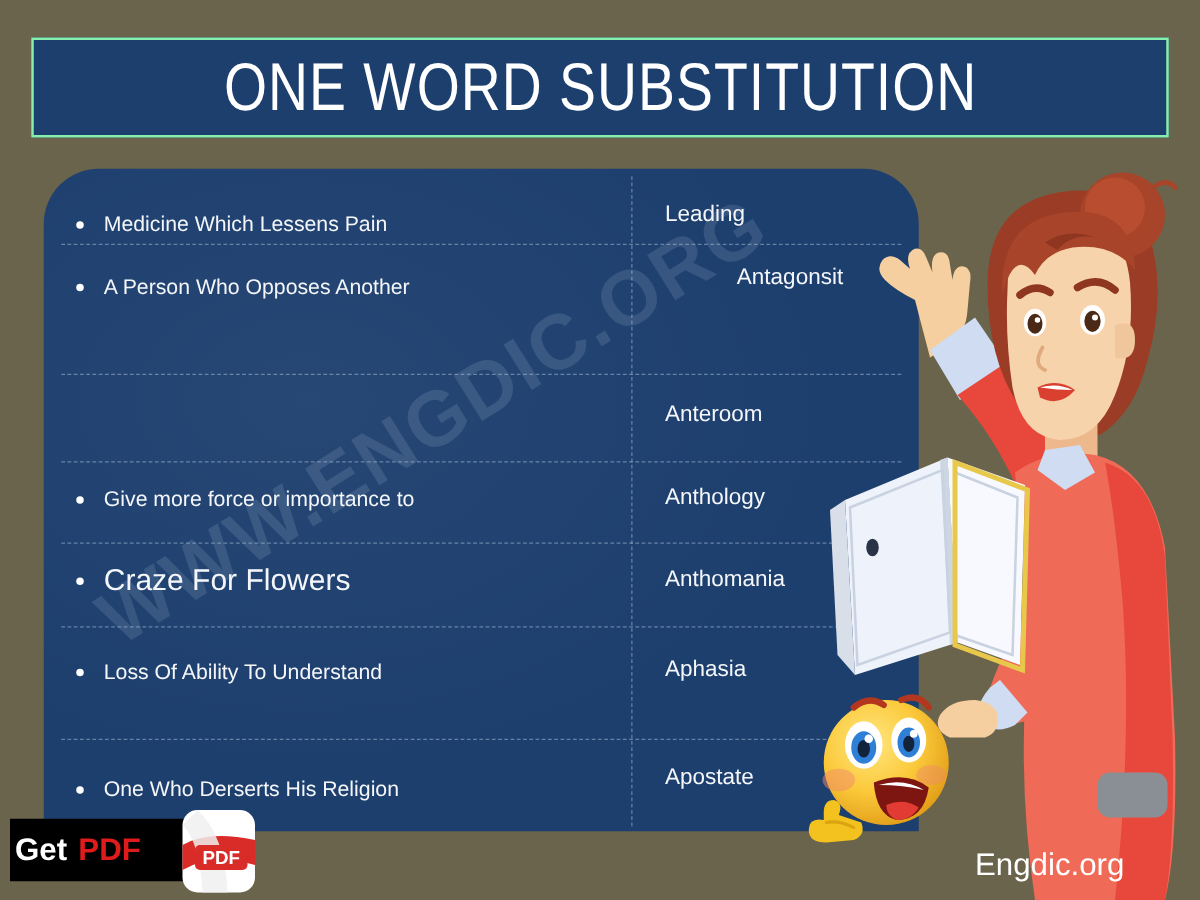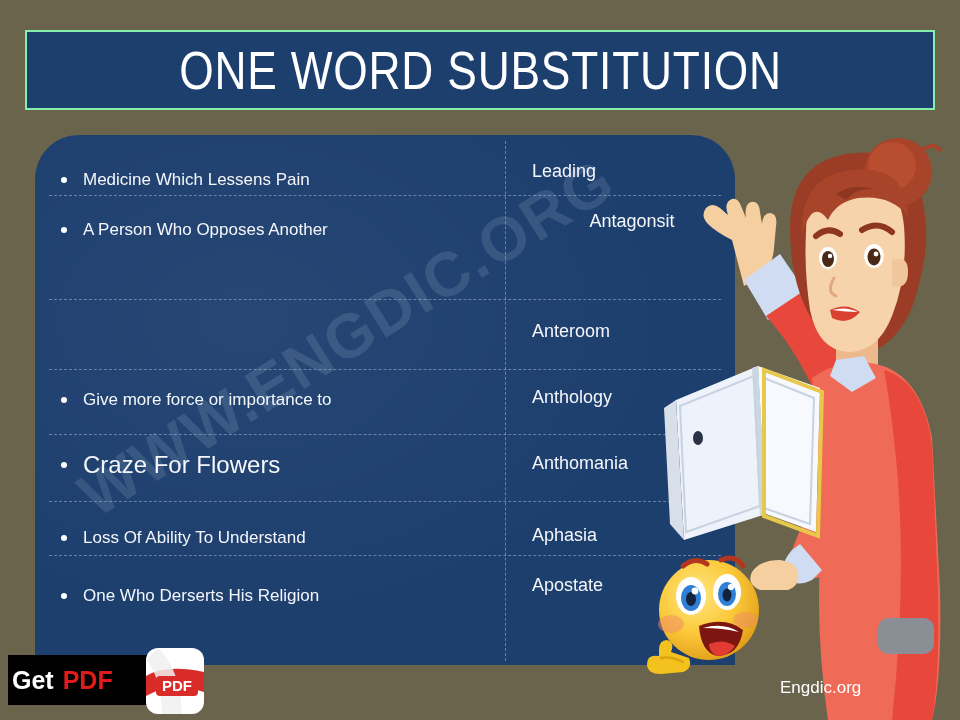--- a/index.html
+++ b/index.html
@@ -111,21 +111,21 @@
   }
   .pdf-get{color:#ffffff;font-size:25px;font-weight:700;}
   .pdf-word{color:#e01b1b;font-size:25px;font-weight:700;margin-left:9px;}
   .pdf-icon{
     position:absolute;left:140px;top:646px;width:70px;height:70px;
   }
 
   
   .brand{
     position:absolute;left:780px;top:678px;
-    color:#ffffff;font-size:17px;
+    color:#ffffff;font-size:25px;
     font-family:"Liberation Sans","DejaVu Sans",sans-serif;
   }
 </style>
 </head>
 <body>
 
 <div id="poster">
 
   <div class="title-bar">
     <div class="title-text">ONE WORD SUBSTITUTION</div>
@@ -182,21 +182,21 @@
 
       <div class="row" style="top:366px;height:78px;text-decoration:underline;">
         <div class="divider"></div>
         <div class="phrase" style="top:24px;height:26px;">
           <span class="bullet"></span>
           <span>Loss Of Ability To Understand</span>
         </div>
         <div class="word" style="top:24px;">Aphasia</div>
       </div>
 
-      <div class="row" style="top:420px;height:86px;">
+      <div class="row" style="top:456px;height:86px;">
         <div class="divider"></div>
         <div class="phrase" style="top:28px;height:26px;">
           <span class="bullet"></span>
           <span>One Who Derserts His Religion</span>
         </div>
         <div class="word" style="top:20px;">Apostate</div>
       </div>
 
     </div>
   </div>

